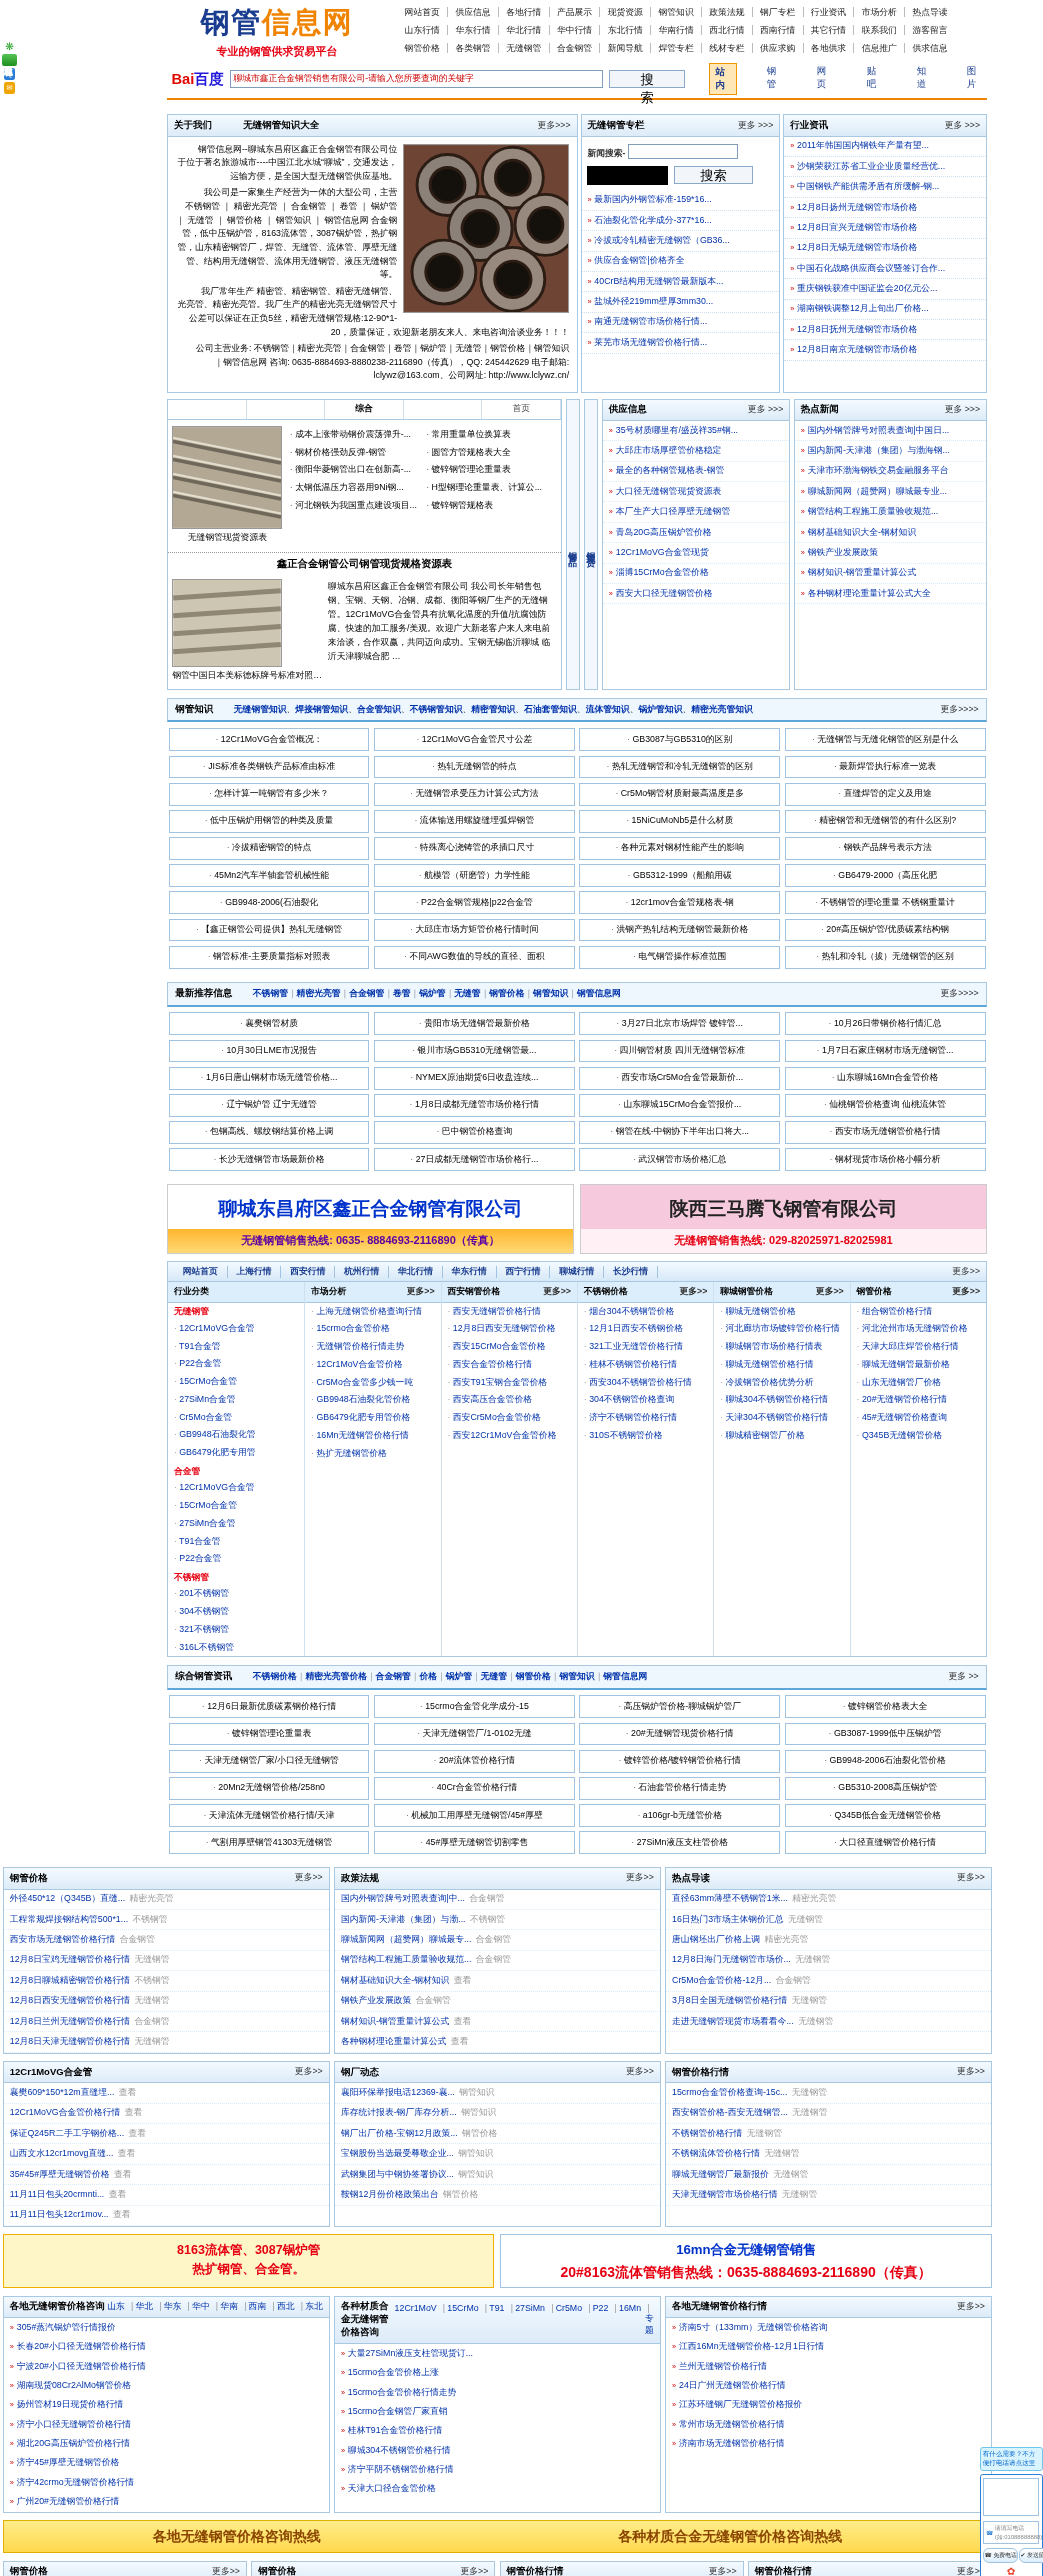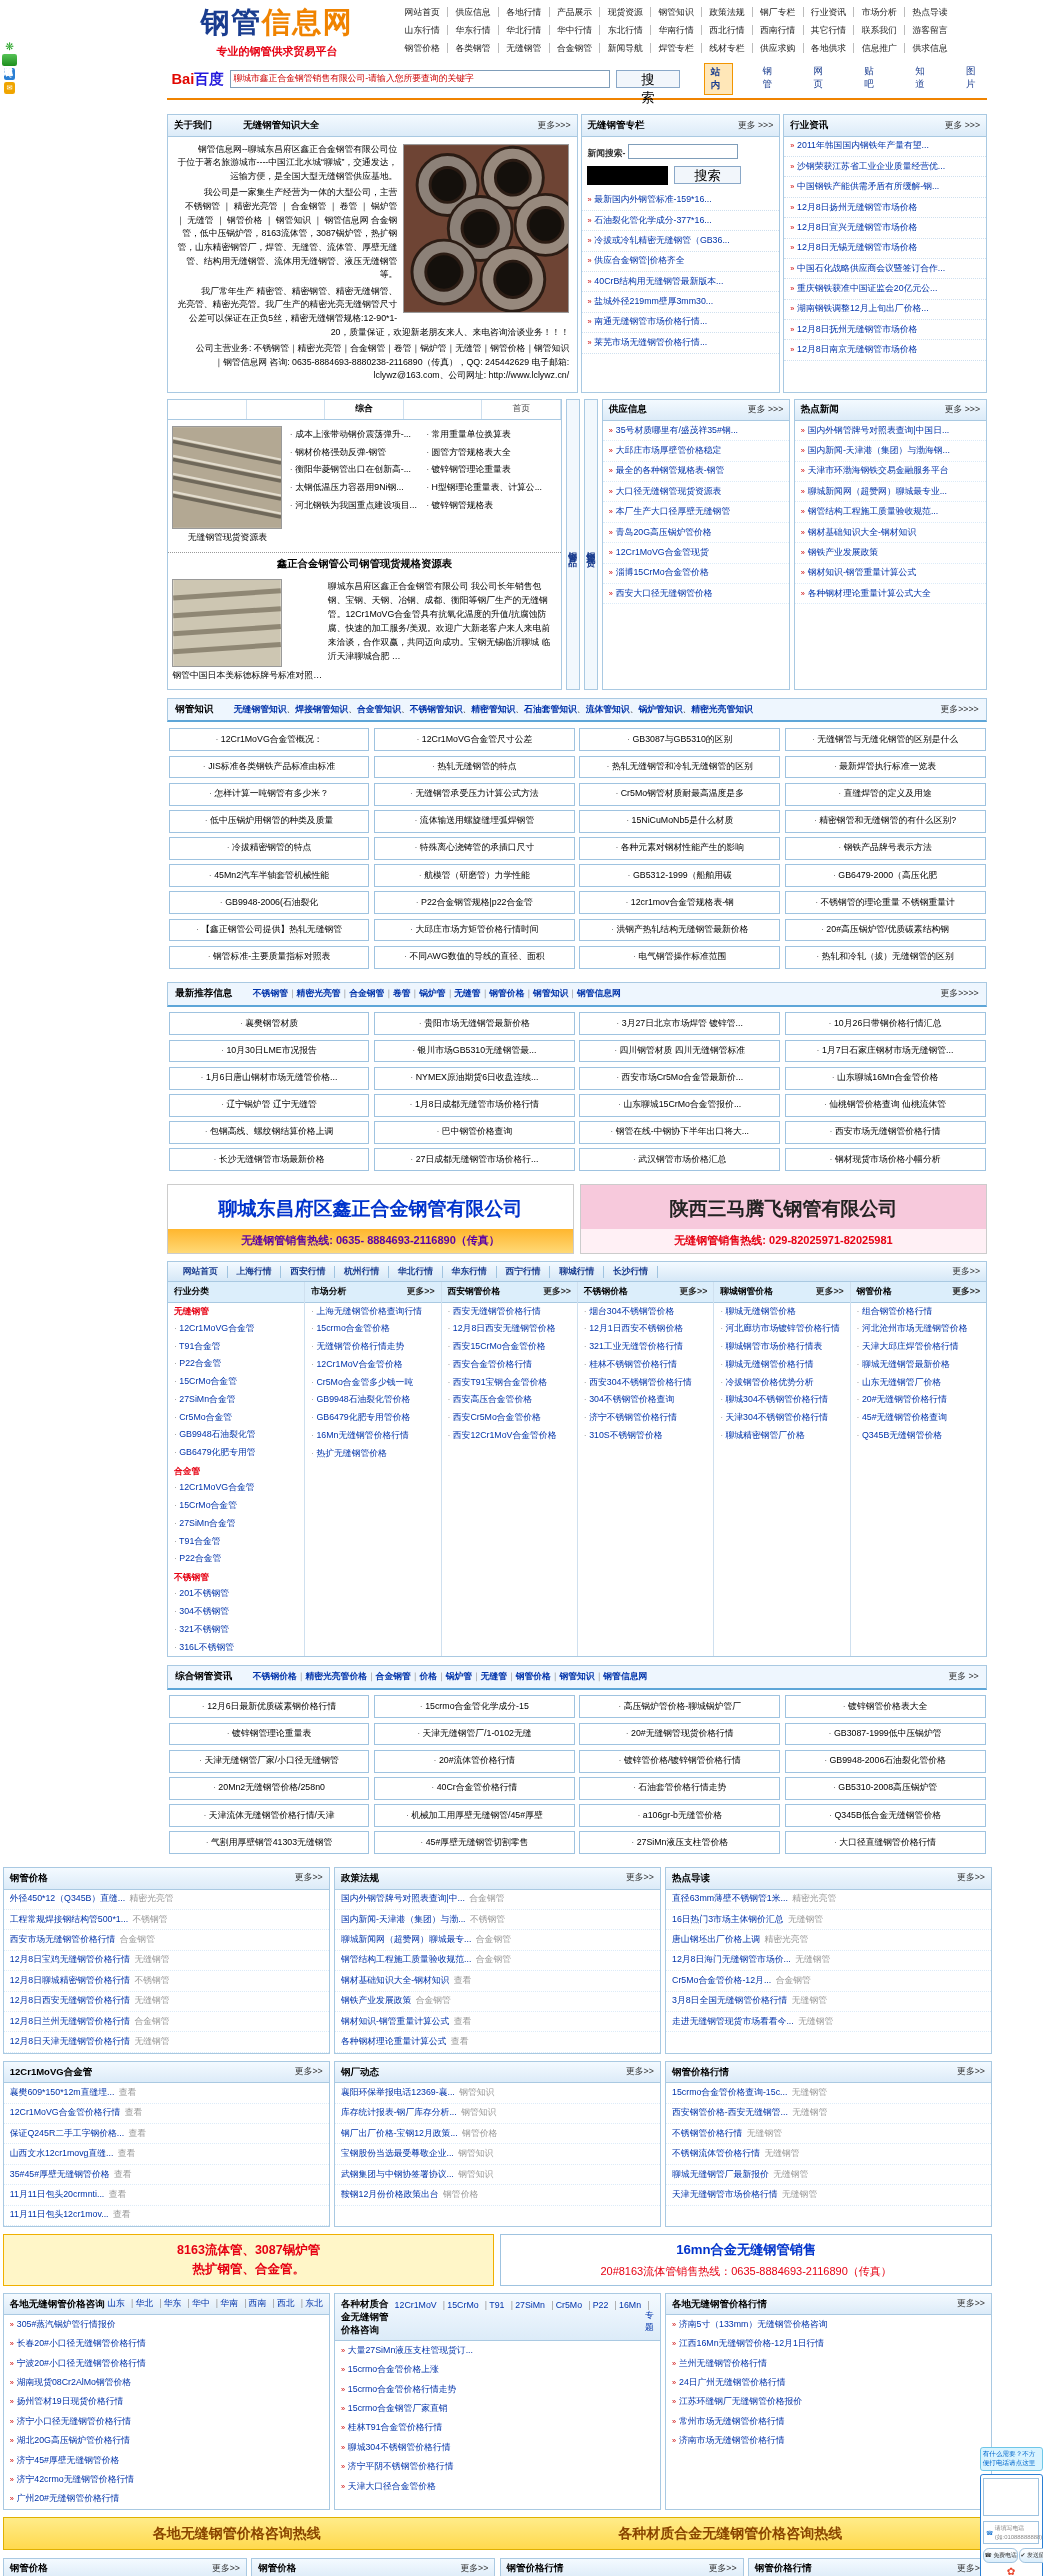--- a/index.html
+++ b/index.html
@@ -16,21 +16,21 @@
   .logo .p1 { color:#1a3d8f; } .logo .p2 { color:#f08300; }
   .logo .tag { color:#e60012; font-weight:bold; font-size:11px; margin-top:1.5px; }
   .topnav { flex:1; padding-top:1.5px; }
   .topnav .row { padding:2.9px 0 2.9px 10.3px; color:#999; }
   .topnav .row span.itm { color:#222; padding:0 7.3px; border-right:0.7px solid #bbb; cursor:pointer; }
   .topnav .row span.itm:last-child { border-right:none; }
   .searchbar { display:flex; align-items:center; gap:5.9px; padding:3.7px 0 2.9px 4.4px; border-bottom:2.2px solid #f08300; }
   .bdlogo { font-weight:bold; font-size:14.7px; color:#2319dc; white-space:nowrap; }
   .bdlogo b { color:#e10600; }
   .s-input { width:411px; height:17.6px; border:0.7px solid #7f9db9; color:#cc0000; font-size:8.8px; padding:0 2.9px; }
-  .s-btn { height:17.6px; padding:0 19px; border:0.7px solid #8aa8c8; background:#f2f6fb; cursor:pointer; }
+  .s-btn { height:17.6px; padding:0 25px; border:0.7px solid #8aa8c8; background:#f2f6fb; cursor:pointer; }
   .s-tabs { display:flex; gap:24px; margin-left:17.6px; font-size:9.5px; }
   .s-tab { padding:2.2px 5.9px; cursor:pointer; color:#1a3d8f; }
   .s-tab.on { background:#ffe7b8; border:0.7px solid #f29500; font-weight:bold; }
 
   
   .box { border:0.7px solid #a9c9e2; background:#fff; }
   .box-hd { display:flex; justify-content:space-between; align-items:center; background:linear-gradient(#f4faff,#dcebf8); border-bottom:0.7px solid #a9c9e2; padding:3.7px 5.9px; }
   .box-hd .ttl { font-weight:bold; color:#000; font-size:9.5px; }
   .box-hd .ttl2 { font-weight:bold; color:#000; font-size:9.5px; margin-left:29px; }
   .more { color:#333; font-size:8.8px; cursor:pointer; }
@@ -111,21 +111,21 @@
   .tagli .g { color:#999; margin-left:4.4px; flex-shrink:0; }
 
   
   .ban2 { display:flex; gap:5.9px; margin-top:7.3px; }
   .ban2 .b { flex:1; border:0.7px solid #9fc3e0; text-align:center; padding:5.9px 2.9px; }
   .ban2 .cmp2 { color:#b40000; font-weight:bold; font-size:12.5px; }
   .ban2 .ph2 { color:#222; font-weight:bold; font-size:14px; margin-top:2.9px; }
   .ban2 .mid { background:#fff6c8; border-color:#f0b000; }
   .ban2 .mid div { color:#e60012; font-weight:bold; font-size:12.5px; line-height:1.5; }
   .ban2 .r1 { color:#0033cc; font-weight:bold; font-size:13.2px; }
-  .ban2 .r2 { color:#e60012; font-weight:normal; font-size:11px; margin-top:4.4px; }
+  .ban2 .r2 { color:#e60012; font-weight:bold; font-size:14px; margin-top:4.4px; }
 
   
   .reg { display:flex; gap:4.4px; margin-top:7.3px; }
   .reg .box { flex:1; }
   .reg .box-hd .tabs { display:flex; gap:4px; }
   .reg .box-hd .tabs span { color:#0033aa; cursor:pointer; }
   .reg .box-hd .tabs span + span::before { content:"|"; color:#999; padding:0 2.2px; }
   .hotline { display:flex; justify-content:space-around; background:linear-gradient(#ffec8a,#ffd94e); border:0.7px solid #e0b000; margin-top:7.3px; padding:6.6px 0; font-weight:bold; font-size:14px; color:#8a4500; }
 
   

